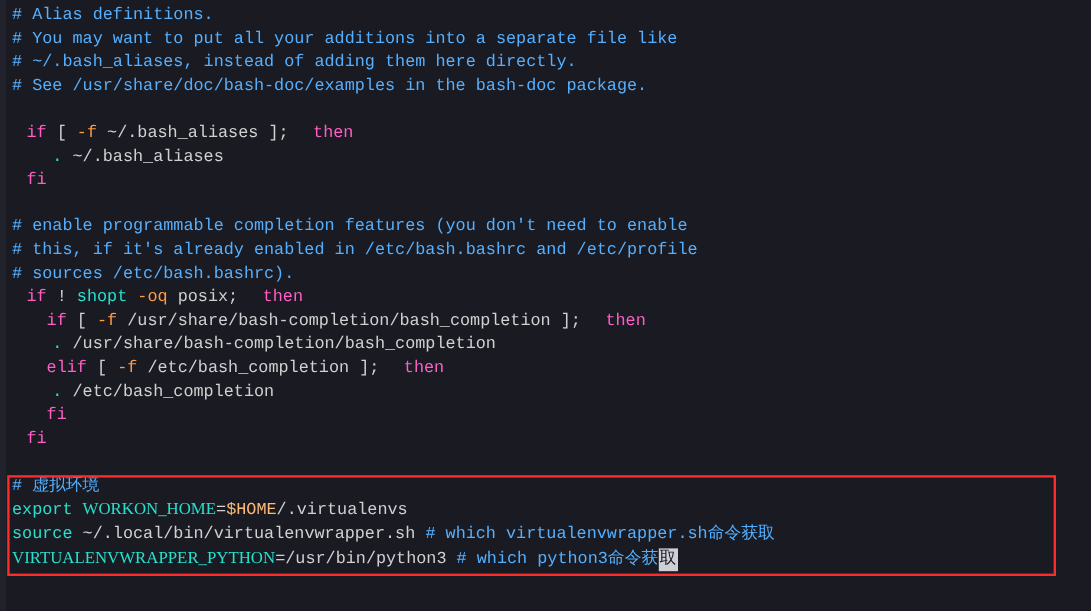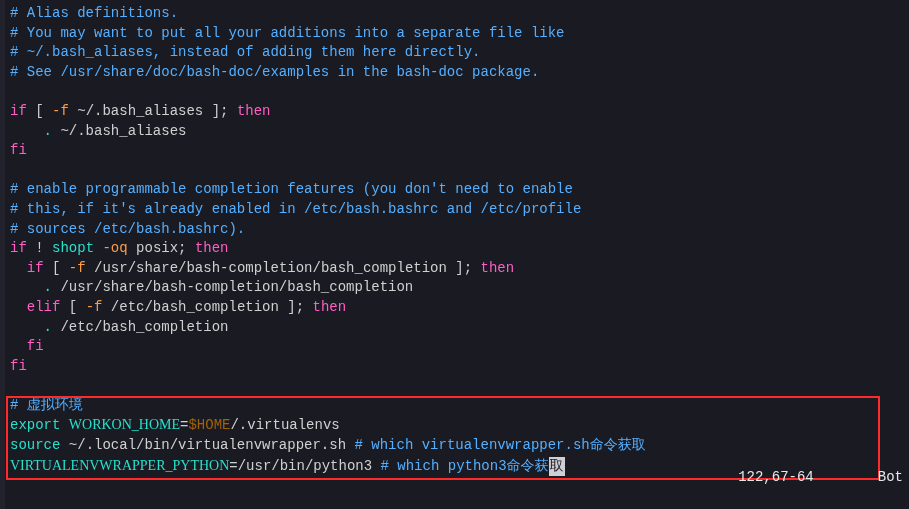--- a/index.html
+++ b/index.html
@@ -24,26 +24,26 @@
     position: absolute;
     left: 0; top: 0; bottom: 0;
     width: 5px;
     background: #22222c;
   }
   .content {
     padding: 4px 0 0 10px;
     white-space: pre;
   }
   .c-comment { color: #54b0ff; }
-  .c-key     { color: #ff5fc5; }
+  .c-key     { color: #ff5fc5; margin-left: 12px; }
   .c-cmd     { color: #27e0cc; }
   .c-opt     { color: #ff9c46; }
   .c-var     { color: #27e0cc; font-family: Liberation Serif, serif; }
   .c-assign  { color: #d0d0d0; }
-  .c-val     { color: #a16207; }
+  .c-val     { color: #fdba74; }
   .c-plain   { color: #d0d0d0; }
 
   .highlight-box {
     position: absolute;
     border: 2px solid #ff2a2a;
     left: 6px;
     top: 396px;
     width: 870px;
     height: 80px;
     pointer-events: none;
@@ -66,16 +66,13 @@
     padding: 0 1px;
   }
 </style>
 </head>
 <body>
 
 <div class="editor">
   <div class="gutter"></div>
   <div class="content" id="code-content"><div><span class="c-comment"># Alias definitions.</span></div><div><span class="c-comment"># You may want to put all your additions into a separate file like</span></div><div><span class="c-comment"># ~/.bash_aliases, instead of adding them here directly.</span></div><div><span class="c-comment"># See /usr/share/doc/bash-doc/examples in the bash-doc package.</span></div><div>&nbsp;</div><div><span class="c-key">if</span><span class="c-plain"> [ </span><span class="c-opt">-f</span><span class="c-plain"> ~/.bash_aliases ]; </span><span class="c-key">then</span></div><div><span class="c-plain">    </span><span class="c-cmd">.</span><span class="c-plain"> ~/.bash_aliases</span></div><div><span class="c-key">fi</span></div><div>&nbsp;</div><div><span class="c-comment"># enable programmable completion features (you don't need to enable</span></div><div><span class="c-comment"># this, if it's already enabled in /etc/bash.bashrc and /etc/profile</span></div><div><span class="c-comment"># sources /etc/bash.bashrc).</span></div><div><span class="c-key">if</span><span class="c-plain"> ! </span><span class="c-cmd">shopt</span><span class="c-plain"> </span><span class="c-opt">-oq</span><span class="c-plain"> posix; </span><span class="c-key">then</span></div><div><span class="c-plain">  </span><span class="c-key">if</span><span class="c-plain"> [ </span><span class="c-opt">-f</span><span class="c-plain"> /usr/share/bash-completion/bash_completion ]; </span><span class="c-key">then</span></div><div><span class="c-plain">    </span><span class="c-cmd">.</span><span class="c-plain"> /usr/share/bash-completion/bash_completion</span></div><div><span class="c-plain">  </span><span class="c-key">elif</span><span class="c-plain"> [ </span><span class="c-opt">-f</span><span class="c-plain"> /etc/bash_completion ]; </span><span class="c-key">then</span></div><div><span class="c-plain">    </span><span class="c-cmd">.</span><span class="c-plain"> /etc/bash_completion</span></div><div><span class="c-plain">  </span><span class="c-key">fi</span></div><div><span class="c-key">fi</span></div><div>&nbsp;</div><div><span class="c-comment"># 虚拟环境</span></div><div><span class="c-cmd">export</span><span class="c-plain"> </span><span class="c-var">WORKON_HOME</span><span class="c-assign">=</span><span class="c-val">$HOME</span><span class="c-plain">/.virtualenvs</span></div><div><span class="c-cmd">source</span><span class="c-plain"> ~/.local/bin/virtualenvwrapper.sh </span><span class="c-comment"># which virtualenvwrapper.sh命令获取</span></div><div><span class="c-var">VIRTUALENVWRAPPER_PYTHON</span><span class="c-assign">=</span><span class="c-plain">/usr/bin/python3 </span><span class="c-comment"># which python3命令获</span><span class="cursor-cell">取</span></div></div>
   <div class="highlight-box"></div>
-  <div class="status">
-    <span class="pos">122,67-64</span><span>Bot</span>
-  </div>
 </div>
 
 </body></html>

